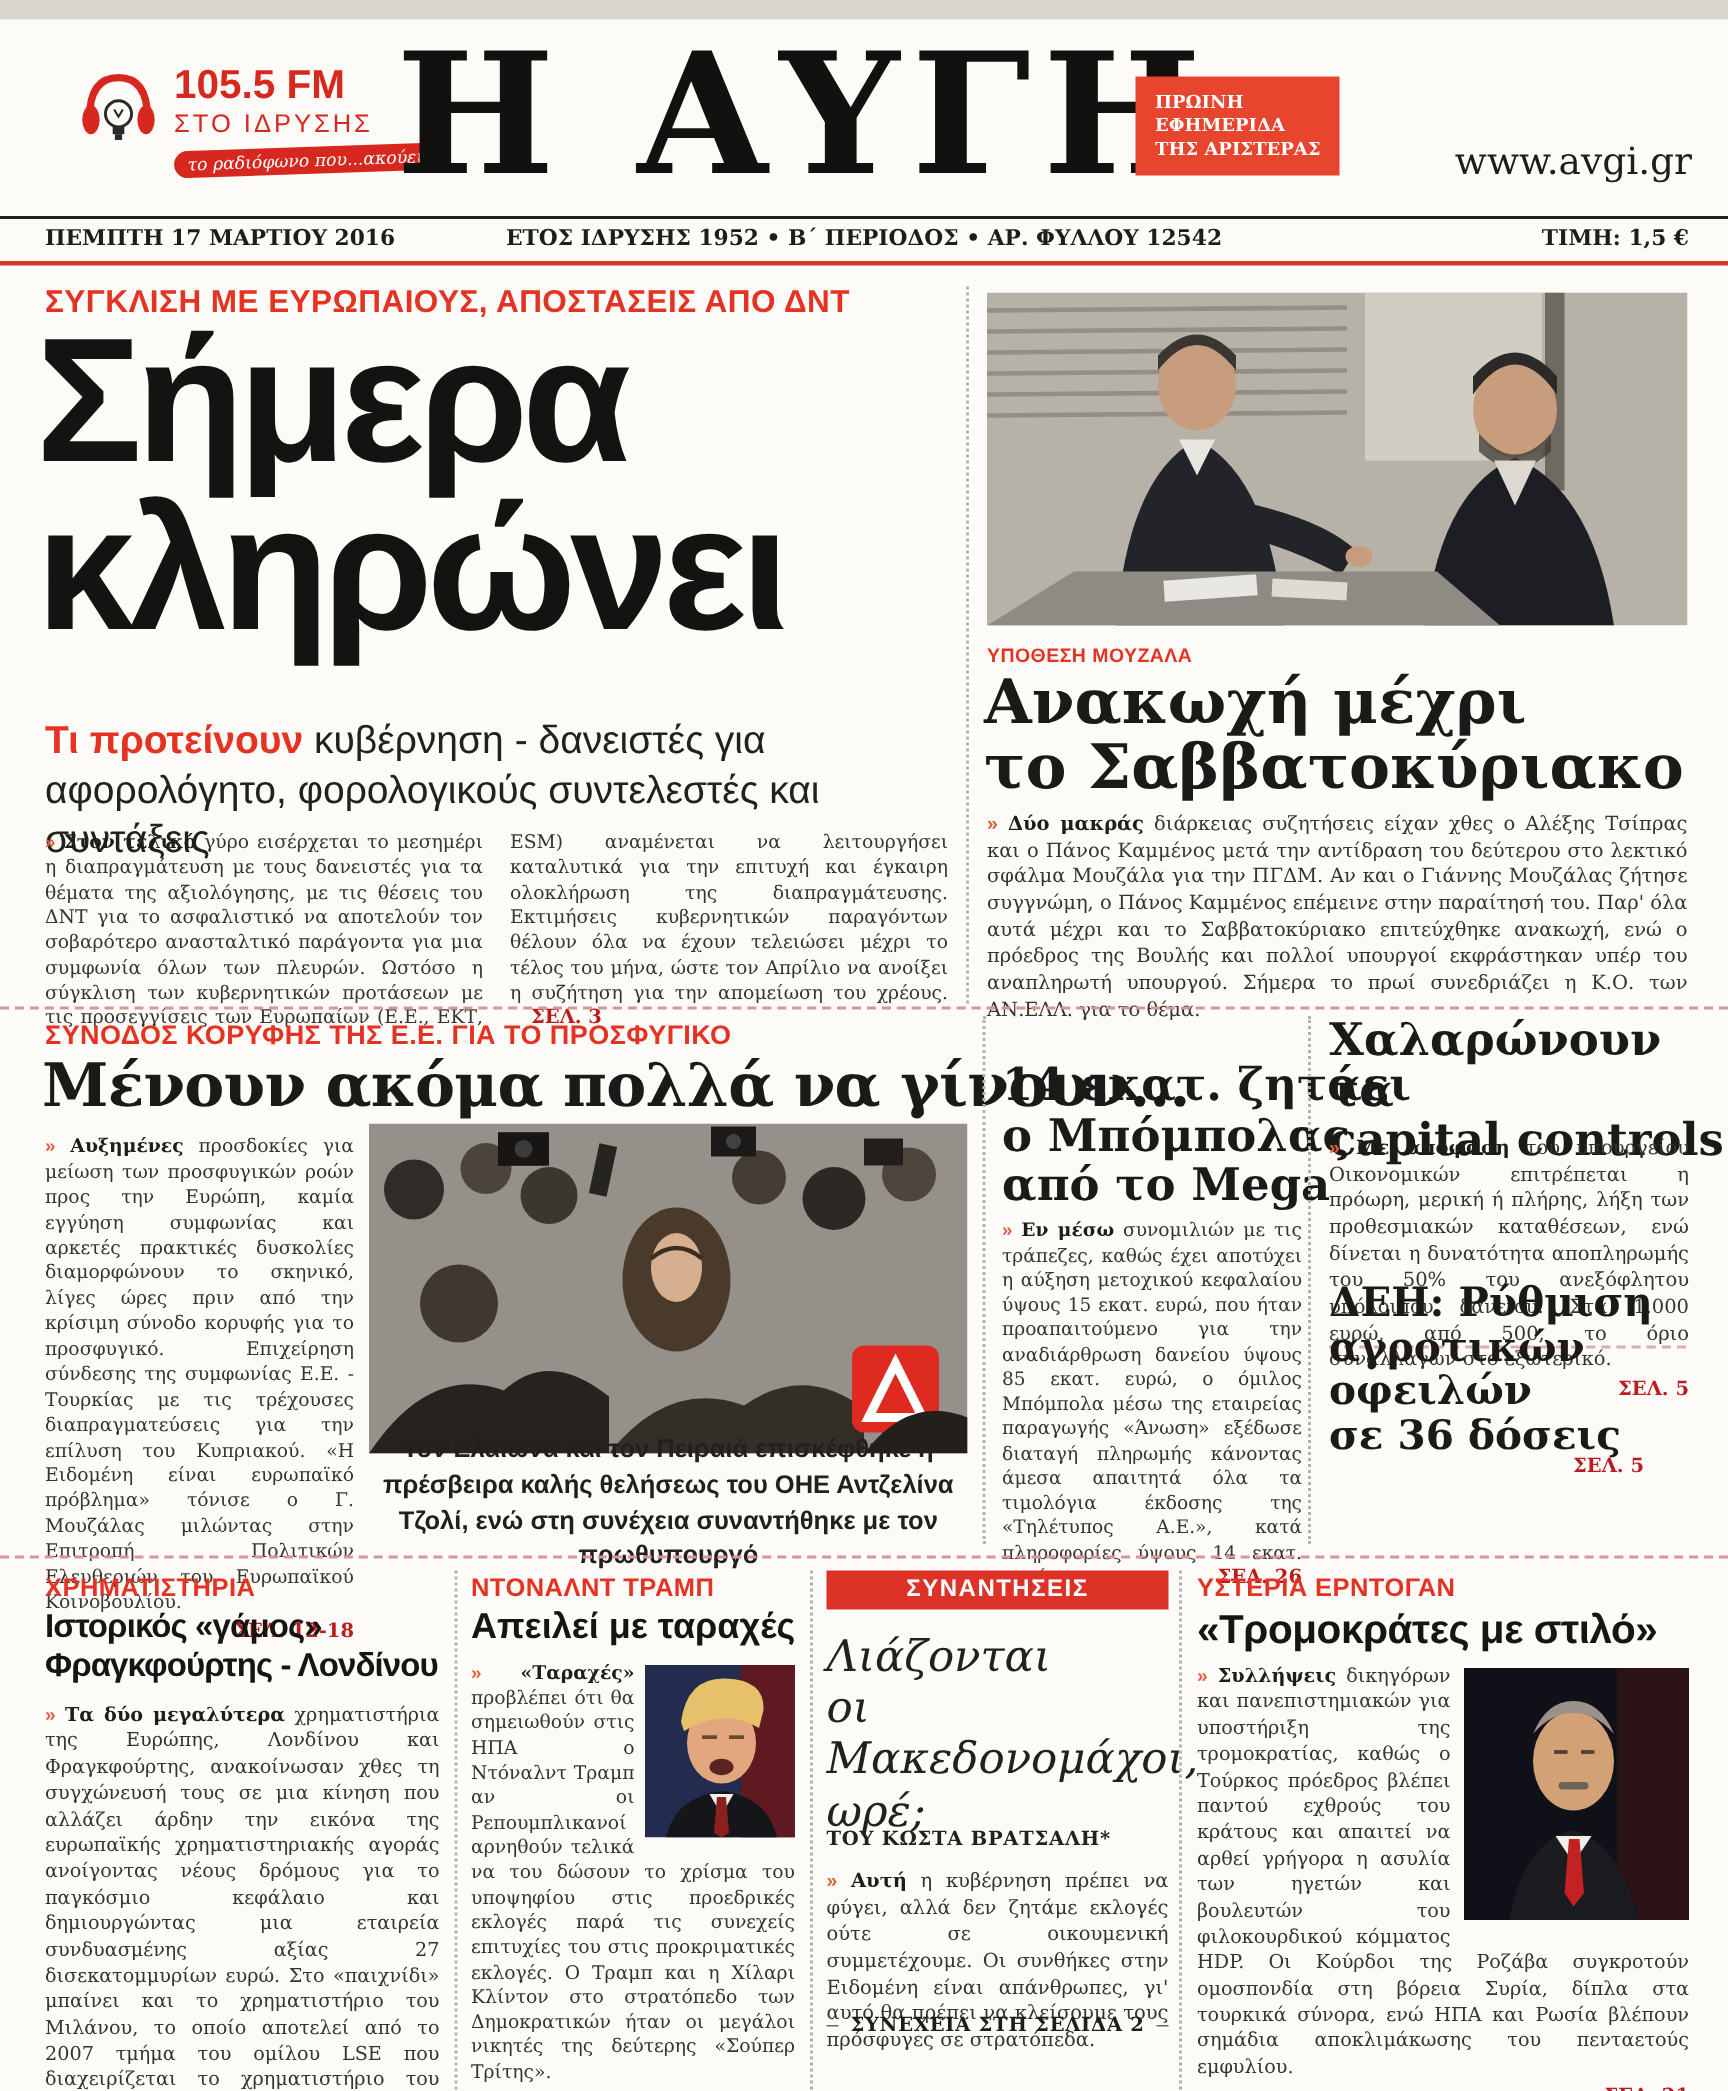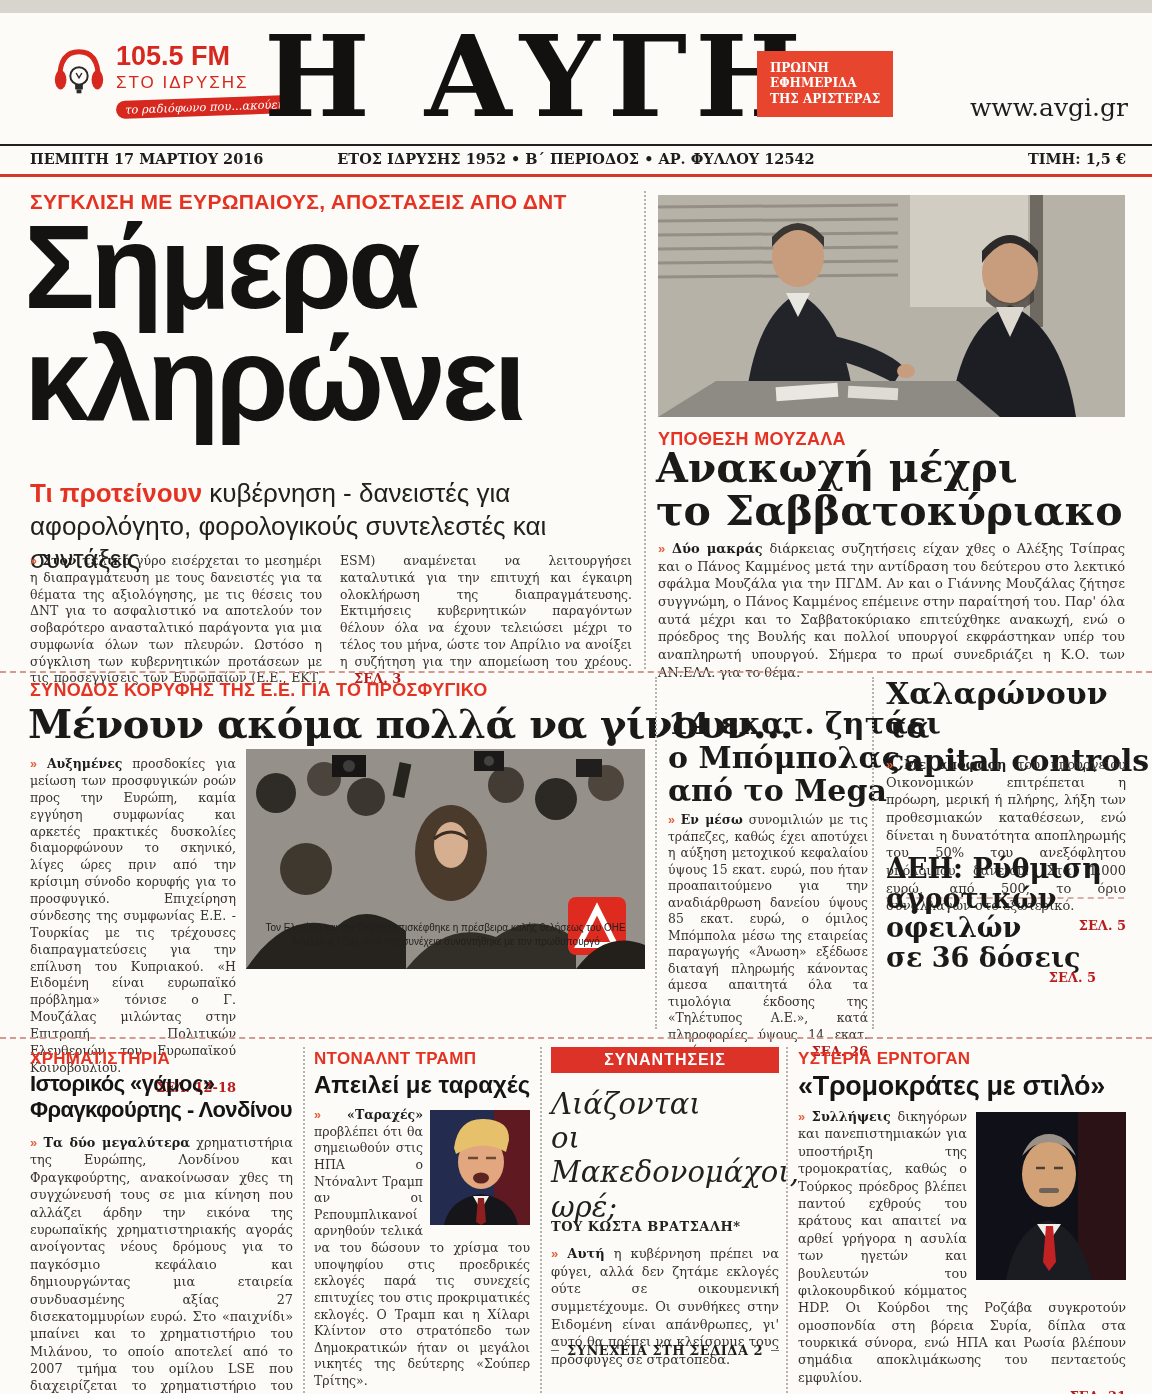--- a/index.html
+++ b/index.html
@@ -41,33 +41,33 @@
   .lead-headline { position:absolute; left:24px; top:198px; font-family:"Liberation Sans",sans-serif;
                    font-weight:bold; font-size:118px; line-height:.95; letter-spacing:-4px; color:#141311; }
   .lead-subhead { position:absolute; left:30px; top:464px; width:606px; font-size:26px;
                   line-height:1.27; font-family:"Liberation Sans",sans-serif; color:#23211e; }
   .lead-subhead .red { color:#e53323; font-weight:bold; }
   .lead-body { position:absolute; left:30px; top:540px; width:602px;
                column-count:2; column-gap:18px; font-size:12.5px; line-height:1.34; }
 
   
   .lead-photo { position:absolute; left:658px; top:182px; width:467px; height:222px; }
-  .mz-kicker { position:absolute; left:658px; top:416px; font-size:18px; }
+  .mz-kicker { position:absolute; left:658px; top:416px; font-size:13px; }
   .mz-headline { position:absolute; left:656px; top:434px; font-size:41px; font-weight:bold;
                  line-height:1.05; color:#1b1a18; }
   .mz-body { position:absolute; left:658px; top:527px; width:467px; font-size:13px; line-height:1.36; }
 
   
   .rf-kicker { position:absolute; left:30px; top:667px; font-size:18px; }
   .rf-headline { position:absolute; left:28px; top:687px; font-size:40px; font-weight:bold;
                  letter-spacing:-.5px; color:#1b1a18; }
   .rf-body { position:absolute; left:30px; top:743px; width:206px; font-size:12.5px; line-height:1.35; }
   .jolie-photo { position:absolute; left:246px; top:736px; width:399px; height:220px; }
-  .rf-caption { position:absolute; left:246px; top:908px; width:399px; text-align:center;
-                font-family:"Liberation Sans",sans-serif; font-weight:normal; font-size:10px;
+  .rf-caption { position:absolute; left:246px; top:941px; width:399px; text-align:center;
+                font-family:"Liberation Sans",sans-serif; font-weight:bold; font-size:17px;
                 line-height:1.4; color:#22201d; }
 
   
   .mg-headline { position:absolute; left:668px; top:694px; font-size:30px; font-weight:bold;
                  line-height:1.12; color:#1b1a18; }
   .mg-body { position:absolute; left:668px; top:799px; width:200px; font-size:12.4px; line-height:1.33; }
 
   
   .cc-headline { position:absolute; left:886px; top:664px; font-size:30px; font-weight:bold;
                  line-height:1.12; color:#1b1a18; }

